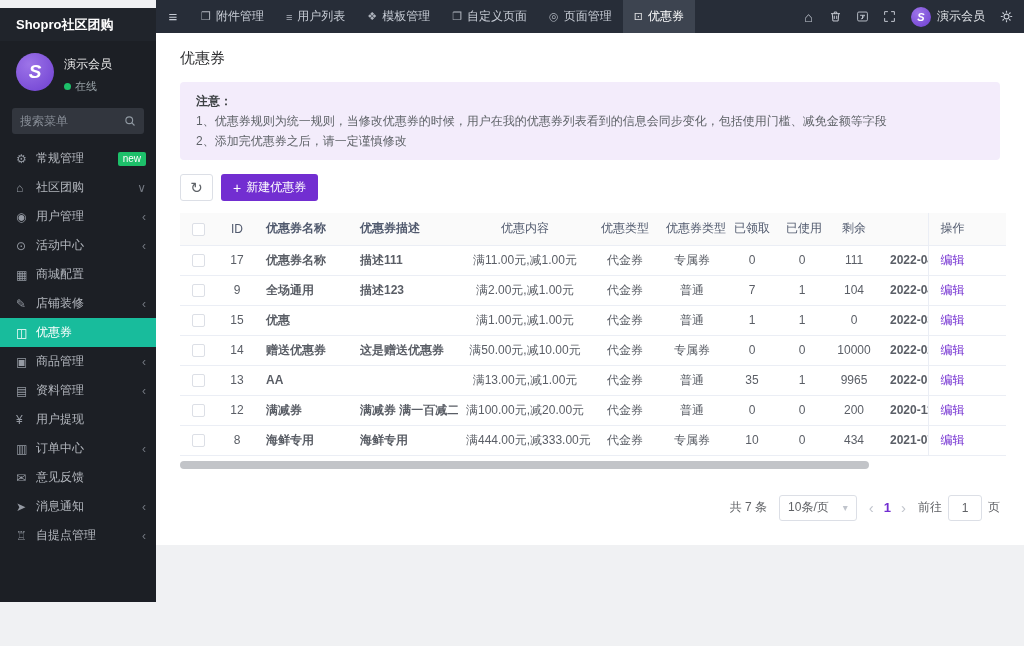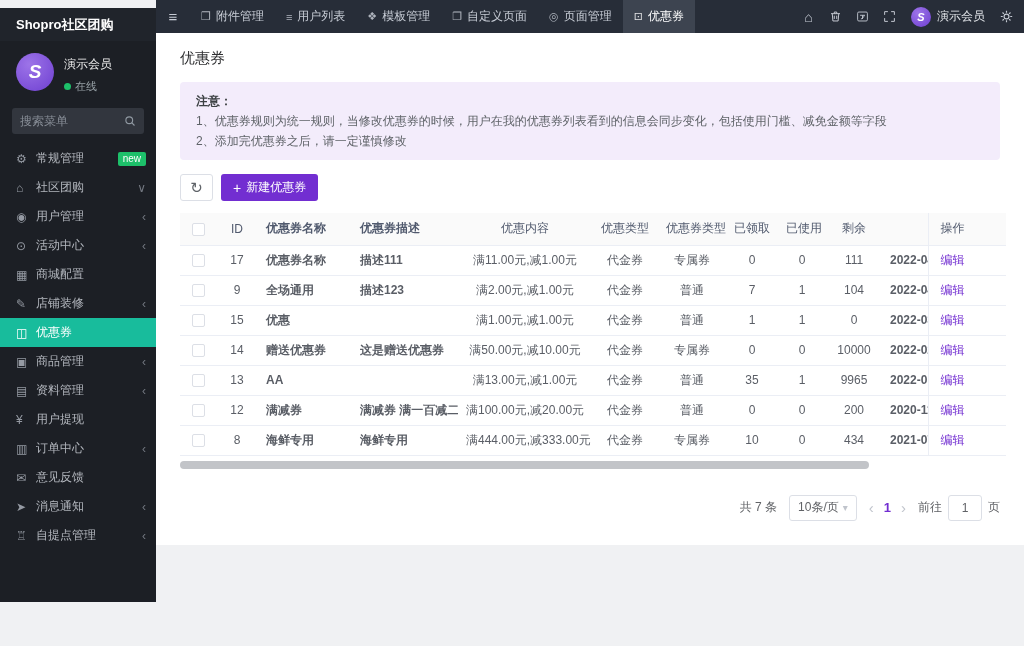--- a/index.html
+++ b/index.html
@@ -97,21 +97,21 @@
                          border-radius:2px; background:#fff; cursor:pointer; vertical-align:middle; }
   .edit-link { color:var(--accent,#722ed1); cursor:pointer; text-decoration:none; }
 
   .hscroll { margin-top:5px; height:8px; position:relative; }
   .hscroll-thumb { position:absolute; left:0; top:0; height:8px; width:84%;
                    background:#c2c4c8; border-radius:4px; cursor:pointer; }
 
   .pagination { margin-top:26px; display:flex; align-items:center; justify-content:flex-end;
                 gap:12px; color:#606266; font-size:12px; }
   .page-size { border:1px solid #dcdfe6; border-radius:3px; height:26px; display:flex;
-               align-items:center; gap:4px; padding:0 8px; cursor:pointer; }
+               align-items:center; gap:14px; padding:0 8px; cursor:pointer; }
   .page-size .caret { color:#c0c4cc; font-size:10px; }
   .pager { display:flex; align-items:center; gap:10px; }
   .pg-arrow { color:#c0c4cc; font-size:15px; line-height:1; }
   .pg-current { color:var(--accent,#722ed1); font-weight:bold; font-size:13px; }
   .goto { display:flex; align-items:center; gap:6px; }
   .goto input { width:34px; height:26px; border:1px solid #dcdfe6; border-radius:3px;
                 text-align:center; font-size:12px; color:#606266; outline:none; font-family:inherit; }
 </style>
 </head>
 <body>

